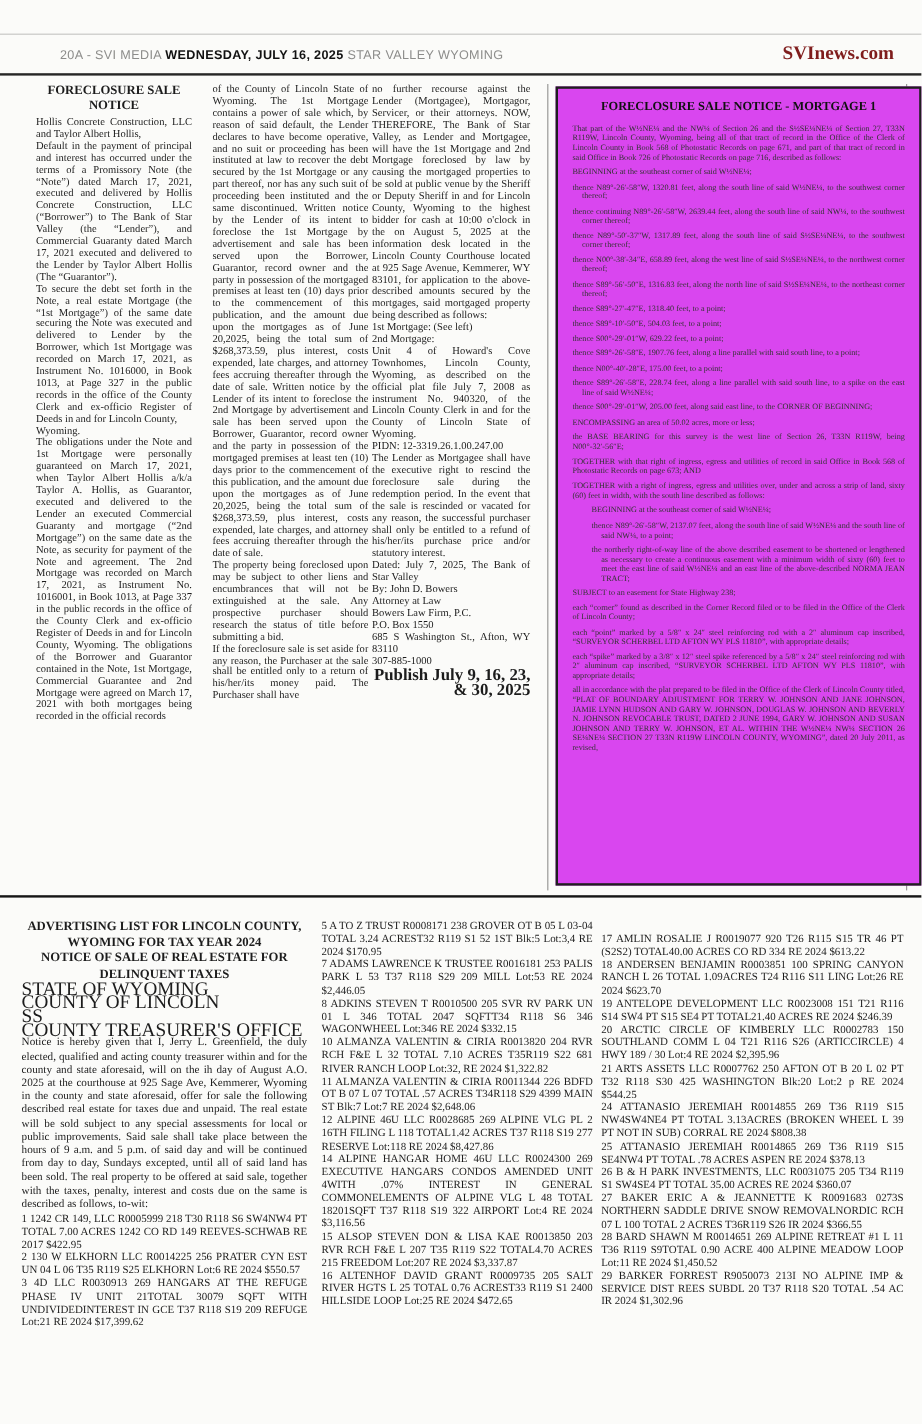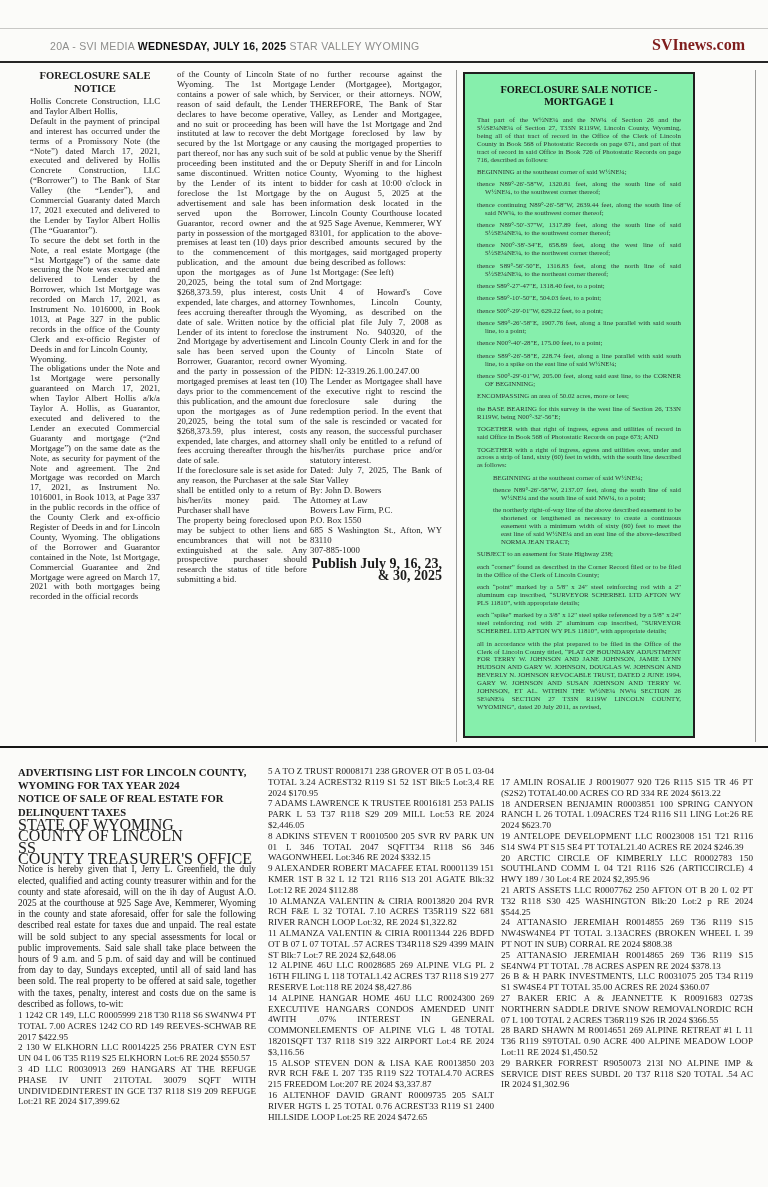--- a/index.html
+++ b/index.html
@@ -24,38 +24,38 @@
   .fc-col h2{font-size:10.6px;line-height:12.5px;text-align:center;margin:0 6px 2px;font-weight:bold;}
   .fc-col p{margin:0;}
   .publish{font-weight:bold;text-align:right;font-size:14px;line-height:11.5px;margin-top:3px !important;}
 
   
   .vrule{position:absolute;width:1px;background:#9a9a98;top:70px;height:672px;}
   .vr1{left:456px;}
   .vr2{left:755px;}
 
   
-  .mbox{position:absolute;left:463px;top:72px;width:232px;height:666px;box-sizing:border-box;
-        border:2px solid #1f1f1f;background:#86efac;padding:9px 12px;overflow:hidden;
+  .mbox{position:absolute;left:463px;top:72px;width:305px;height:666px;box-sizing:border-box;
+        border:2px solid #1f1f1f;background:#d946ef;padding:9px 12px;overflow:hidden;
         font-size:6.8px;line-height:7.9px;color:#333;text-align:justify;}
   .mbox h3{font-size:10.3px;line-height:12px;text-align:center;margin:1px 0 8px;color:#111;}
   .mbox p{margin:0 0 4.5px;}
   .mbox .hang{padding-left:8px;text-indent:-8px;}
   .mbox .ind1{margin-left:16px;}
   .mbox .ind1.hang{padding-left:8px;text-indent:-8px;}
 
   
   .hrule{position:absolute;left:0;top:746px;width:768px;height:2px;background:#161616;}
 
   
   .tax-col{position:absolute;top:766px;height:415px;overflow:hidden;text-align:justify;}
   .t1{left:18px;width:238px;}
   .t2{left:268px;width:226px;}
   .t3{left:501px;width:252px;margin-top:11px;}
-  .th{font-weight:bold;font-size:10.6px;line-height:13.2px;margin:0;}
+  .th{font-weight:bold;text-align:center;font-size:10.6px;line-height:13.2px;margin:0;}
   .il{font-size:16px;line-height:11.4px;text-align:left;margin:0;}
   .jp{margin:0;}
   .notice{font-size:9.3px;line-height:11.2px;margin:0;font-family:Liberation Serif, serif;}
   .entry{font-size:9.1px;line-height:10.8px;margin:0;}
 </style>
 </head>
 <body>
 
 <header class="masthead">
   <div class="mast-left">
@@ -73,22 +73,22 @@
         <p class="jp">Hollis Concrete Construction, LLC and Taylor Albert Hollis,</p>
         <p class="jp">Default in the payment of principal and interest has occurred under the terms of a Promissory Note (the “Note”) dated March 17, 2021, executed and delivered by Hollis Concrete Construction, LLC (“Borrower”) to The Bank of Star Valley (the “Lender”), and Commercial Guaranty dated March 17, 2021 executed and delivered to the Lender by Taylor Albert Hollis (The “Guarantor”).</p>
         <p class="jp">To secure the debt set forth in the Note, a real estate Mortgage (the “1st Mortgage”) of the same date securing the Note was executed and delivered to Lender by the Borrower, which 1st Mortgage was recorded on March 17, 2021, as Instrument No. 1016000, in Book 1013, at Page 327 in the public records in the office of the County Clerk and ex-officio Register of Deeds in and for Lincoln County,</p>
         <p class="jp">Wyoming.</p>
         <p class="jp">The obligations under the Note and 1st Mortgage were personally guaranteed on March 17, 2021, when Taylor Albert Hollis a/k/a Taylor A. Hollis, as Guarantor, executed and delivered to the Lender an executed Commercial Guaranty and mortgage (“2nd Mortgage”) on the same date as the Note, as security for payment of the Note and agreement. The 2nd Mortgage was recorded on March 17, 2021, as Instrument No. 1016001, in Book 1013, at Page 337 in the public records in the office of the County Clerk and ex-officio Register of Deeds in and for Lincoln County, Wyoming. The obligations of the Borrower and Guarantor contained in the Note, 1st Mortgage, Commercial Guarantee and 2nd Mortgage were agreed on March 17, 2021 with both mortgages being recorded in the official records</p>
       </div>
   </div>
   <div class="fc-col fc-c2">
     <div>
         <p class="jp">of the County of Lincoln State of Wyoming. The 1st Mortgage contains a power of sale which, by reason of said default, the Lender declares to have become operative, and no suit or proceeding has been instituted at law to recover the debt secured by the 1st Mortgage or any part thereof, nor has any such suit of proceeding been instituted and the same discontinued. Written notice by the Lender of its intent to foreclose the 1st Mortgage by advertisement and sale has been served upon the Borrower, Guarantor, record owner and the party in possession of the mortgaged premises at least ten (10) days prior to the commencement of this publication, and the amount due upon the mortgages as of June 20,2025, being the total sum of $268,373.59, plus interest, costs expended, late charges, and attorney fees accruing thereafter through the date of sale. Written notice by the Lender of its intent to foreclose the 2nd Mortgage by advertisement and sale has been served upon the Borrower, Guarantor, record owner and the party in possession of the mortgaged premises at least ten (10) days prior to the commencement of this publication, and the amount due upon the mortgages as of June 20,2025, being the total sum of $268,373.59, plus interest, costs expended, late charges, and attorney fees accruing thereafter through the date of sale.</p>
+        <p class="jp">The property being foreclosed upon may be subject to other liens and encumbrances that will not be extinguished at the sale. Any prospective purchaser should research the status of title before submitting a bid.</p>
         <p class="jp">If the foreclosure sale is set aside for any reason, the Purchaser at the sale shall be entitled only to a return of his/her/its money paid. The Purchaser shall have</p>
-        <p class="jp">The property being foreclosed upon may be subject to other liens and encumbrances that will not be extinguished at the sale. Any prospective purchaser should research the status of title before submitting a bid.</p>
       </div>
   </div>
   <div class="fc-col fc-c3">
     <div>
         <p class="jp">no further recourse against the Lender (Mortgagee), Mortgagor, Servicer, or their attorneys. NOW, THEREFORE, The Bank of Star Valley, as Lender and Mortgagee, will have the 1st Mortgage and 2nd Mortgage foreclosed by law by causing the mortgaged properties to be sold at public venue by the Sheriff or Deputy Sheriff in and for Lincoln County, Wyoming to the highest bidder for cash at 10:00 o'clock in the on August 5, 2025 at the information desk located in the Lincoln County Courthouse located at 925 Sage Avenue, Kemmerer, WY 83101, for application to the above- described amounts secured by the mortgages, said mortgaged property being described as follows:</p>
         <p class="jp">1st Mortgage: (See left)</p>
         <p class="jp">2nd Mortgage:</p>
         <p class="jp">Unit 4 of Howard's Cove Townhomes, Lincoln County, Wyoming, as described on the official plat file July 7, 2008 as instrument No. 940320, of the Lincoln County Clerk in and for the County of Lincoln State of Wyoming.</p>
         <p class="jp">PIDN: 12-3319.26.1.00.247.00</p>
         <p class="jp">The Lender as Mortgagee shall have the executive right to rescind the foreclosure sale during the redemption period. In the event that the sale is rescinded or vacated for any reason, the successful purchaser shall only be entitled to a refund of his/her/its purchase price and/or statutory interest.</p>
@@ -159,21 +159,20 @@
         <p class="entry">1 1242 CR 149, LLC R0005999 218 T30 R118 S6  SW4NW4 PT TOTAL 7.00 ACRES 1242 CO RD 149 REEVES-SCHWAB RE 2017 $422.95</p>
         <p class="entry">2 130 W ELKHORN LLC R0014225 256 PRATER CYN EST UN 04 L 06 T35 R119 S25 ELKHORN  Lot:6  RE 2024 $550.57</p>
         <p class="entry">3 4D LLC R0030913 269 HANGARS AT THE REFUGE PHASE IV UNIT 21TOTAL 30079 SQFT WITH UNDIVIDEDINTEREST IN GCE T37 R118 S19 209 REFUGE  Lot:21  RE 2024 $17,399.62</p>
       </div>
   </div>
   <div class="tax-col t2">
     <div>
         <p class="entry">5 A TO Z TRUST R0008171 238 GROVER OT B 05 L 03-04 TOTAL 3.24 ACREST32 R119 S1 52 1ST  Blk:5   Lot:3,4 RE 2024 $170.95</p>
         <p class="entry">7 ADAMS LAWRENCE K TRUSTEE R0016181 253 PALIS PARK L 53 T37 R118 S29 209 MILL  Lot:53  RE 2024 $2,446.05</p>
         <p class="entry">8 ADKINS STEVEN T R0010500 205 SVR RV PARK UN 01 L 346 TOTAL 2047 SQFTT34 R118 S6 346 WAGONWHEEL Lot:346 RE 2024 $332.15</p>
-        <p class="entry">9 ALEXANDER ROBERT MACAFEE ETAL R0001139 151 KMER 1ST B 32 L 12 T21 R116 S13 201 AGATE  Blk:32 Lot:12 RE 2024 $112.88</p>
         <p class="entry">10 ALMANZA VALENTIN &amp; CIRIA R0013820 204 RVR RCH F&amp;E L 32 TOTAL 7.10 ACRES T35R119 S22 681 RIVER RANCH LOOP Lot:32, RE 2024 $1,322.82</p>
         <p class="entry">11 ALMANZA VALENTIN &amp; CIRIA R0011344 226 BDFD OT B 07 L 07 TOTAL .57 ACRES T34R118 S29 4399 MAIN ST  Blk:7  Lot:7 RE 2024 $2,648.06</p>
         <p class="entry">12 ALPINE 46U LLC R0028685 269 ALPINE VLG PL 2 16TH FILING L 118 TOTAL1.42 ACRES T37 R118 S19 277 RESERVE Lot:118 RE 2024 $8,427.86</p>
         <p class="entry">14 ALPINE HANGAR HOME 46U LLC R0024300 269 EXECUTIVE HANGARS CONDOS AMENDED UNIT 4WITH .07% INTEREST IN GENERAL COMMONELEMENTS OF ALPINE VLG L 48 TOTAL 18201SQFT T37 R118 S19 322 AIRPORT  Lot:4  RE 2024 $3,116.56</p>
         <p class="entry">15 ALSOP STEVEN DON &amp; LISA KAE R0013850 203 RVR RCH F&amp;E L 207 T35 R119 S22 TOTAL4.70 ACRES 215 FREEDOM  Lot:207 RE 2024 $3,337.87</p>
         <p class="entry">16 ALTENHOF DAVID GRANT R0009735 205 SALT RIVER HGTS L 25 TOTAL 0.76 ACREST33 R119 S1 2400 HILLSIDE LOOP  Lot:25  RE 2024 $472.65</p>
       </div>
   </div>
   <div class="tax-col t3">
     <div>

